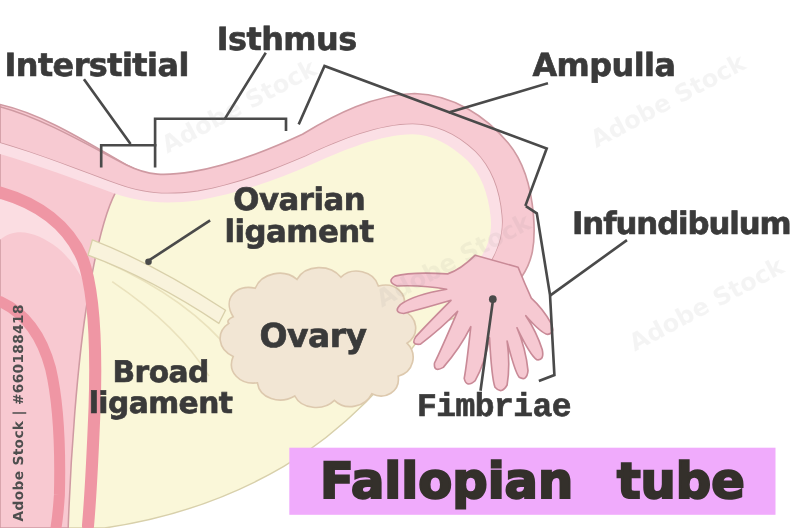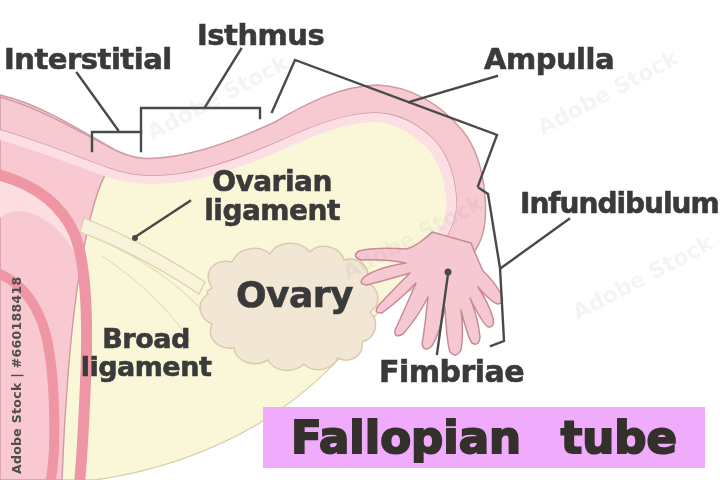--- a/index.html
+++ b/index.html
@@ -11,23 +11,23 @@
   .lbl {
     position:absolute; font-weight:bold; color:#3a3a3a;
     -webkit-text-stroke:0.6px #3a3a3a; line-height:1.04;
     letter-spacing:-0.5px; white-space:pre-line; z-index:3;
   }
   #lbl-interstitial { left:4px;   top:44px;  font-size:29px; }
   #lbl-isthmus      { left:197px; top:20px;  font-size:29px; }
   #lbl-ampulla      { left:484px; top:44px;  font-size:29px; }
   #lbl-infundibulum { left:492px; top:189px; font-size:28px; letter-spacing:-1px;padding-left:28px; }
   #lbl-ovarian      { left:182px; top:167px; width:180px; text-align:center; font-size:28px; }
-  #lbl-ovary        { left:236px; top:276px; font-size:36px; }
+  #lbl-ovary        { left:236px; top:290px; font-size:30px; }
   #lbl-broad        { left:66px;  top:325px; width:160px; text-align:center; font-size:27px; }
-  #lbl-fimbriae     { left:379px; top:356px; font-size:30px; }
+  #lbl-fimbriae     { left:379px; top:356px; font-size:30px;font-family:Liberation Mono, monospace; }
   #title-band {
     position:absolute; left:263px; top:407px; width:442px; height:61px;
     background:#f0abfc; display:flex; align-items:center; justify-content:center; z-index:2;
   }
   #title-text {
     font-size:45px; font-weight:bold; color:#34302b;
     -webkit-text-stroke:2px #34302b; word-spacing:24px; letter-spacing:0;
     white-space:nowrap;
   }
   #watermark-side {

